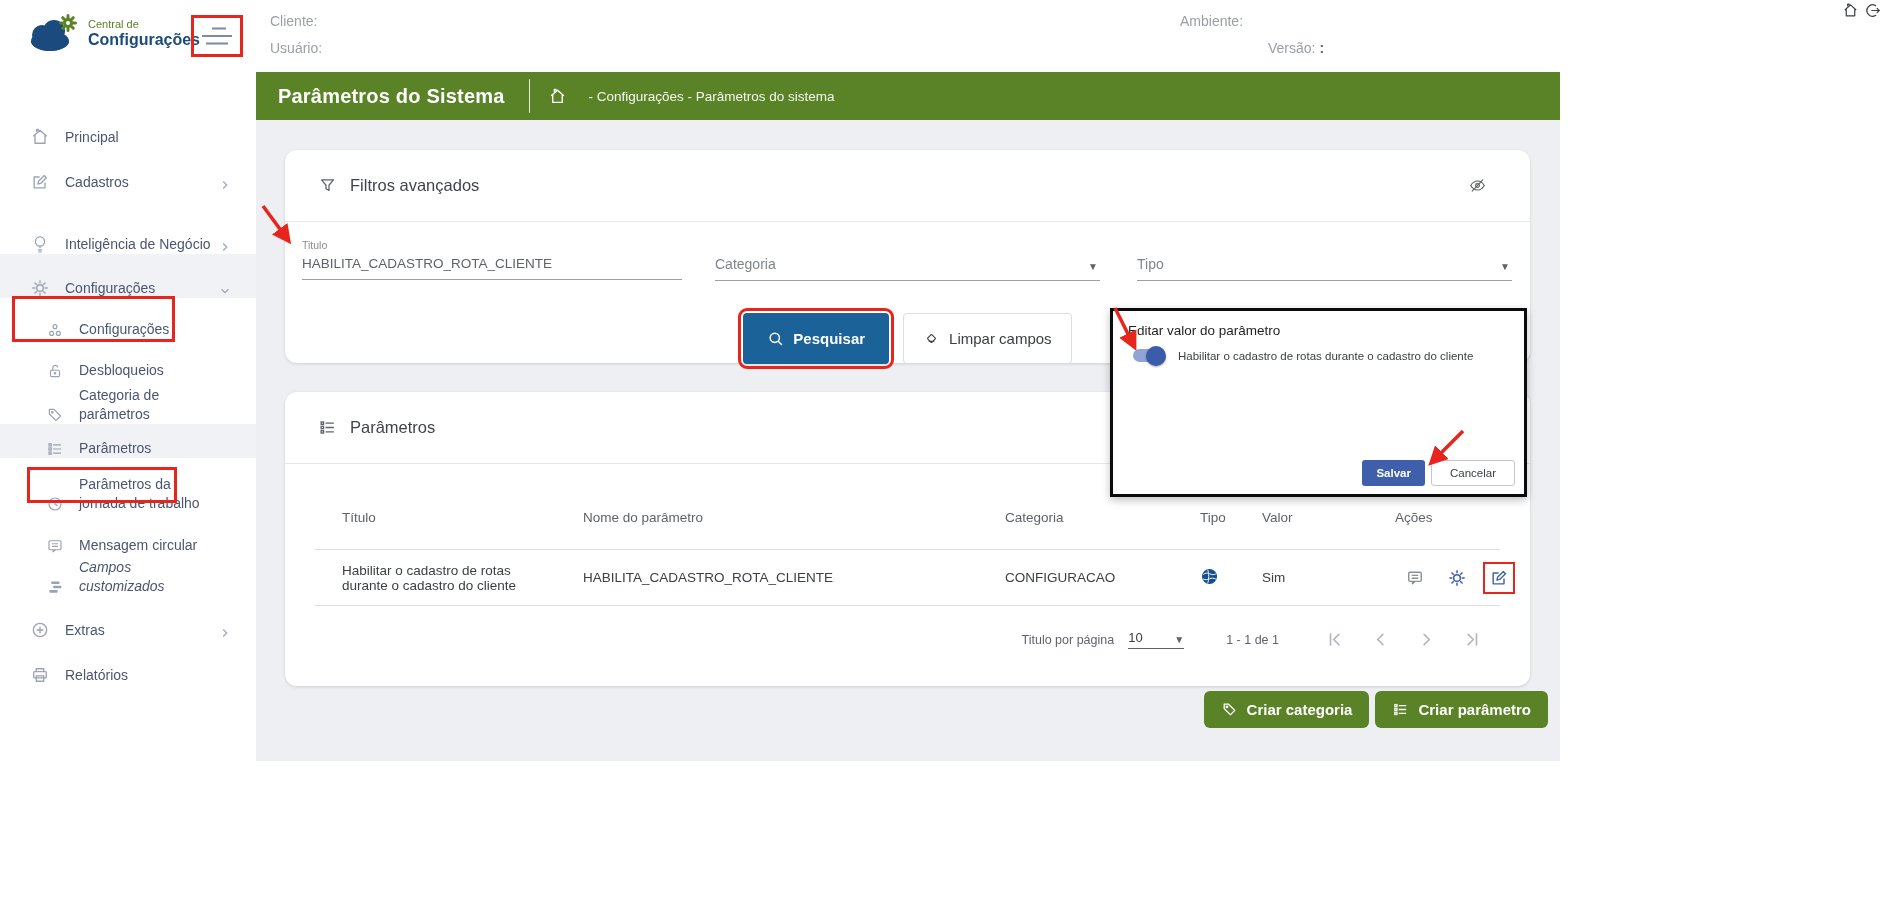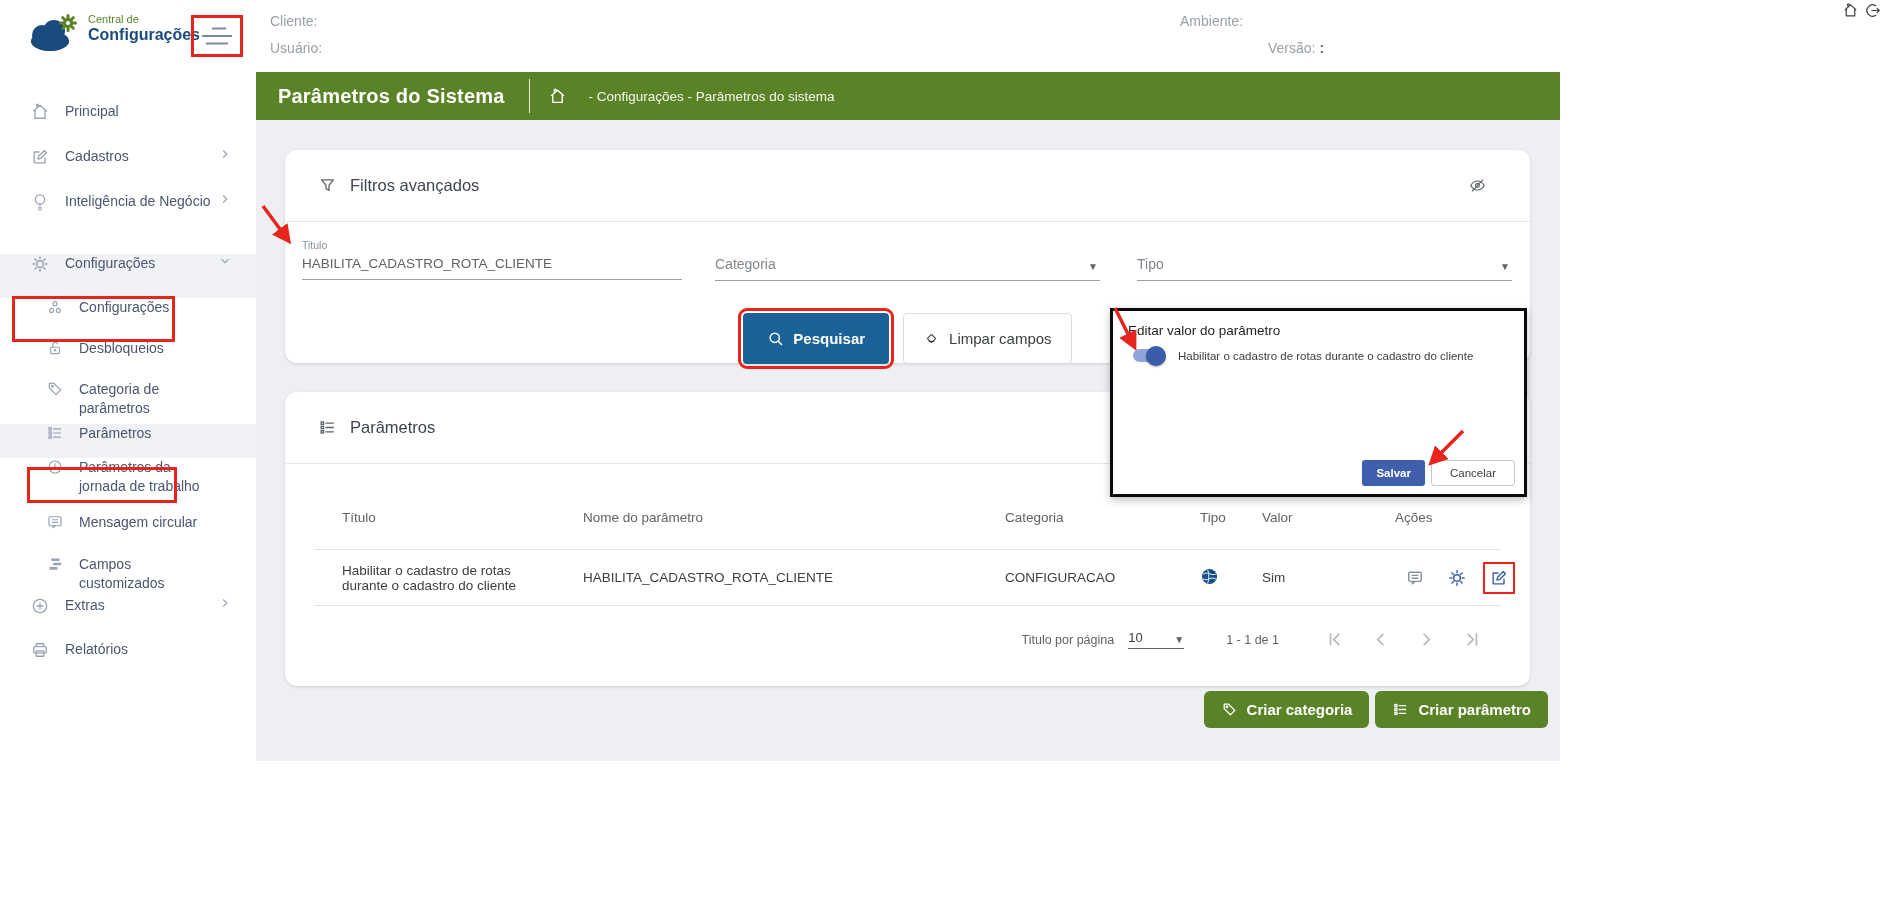--- a/index.html
+++ b/index.html
@@ -1,31 +1,31 @@
 <!DOCTYPE html>
 <html><head>
 <meta charset="utf-8">
 <style>
   * { box-sizing: border-box; margin: 0; padding: 0; }
   html,body { width:1899px; height:924px; background:#fff; font-family:"Liberation Sans", sans-serif; overflow:hidden; }
   .page { position:relative; width:1899px; height:924px; background:#fff; }
 
   
   .topbar { position:absolute; left:0; top:0; width:1899px; height:72px; background:#fff; z-index:5; }
-  .logo { position:absolute; left:26px; top:13px; display:flex; gap:8px; }
+  .logo { position:absolute; left:26px; top:13px; display:flex; align-items:center; gap:8px; }
   .logo-text1 { font-size:11px; color:#5a8328; line-height:13px; }
   .logo-text2 { font-size:16px; font-weight:800; color:#1b4a7e; line-height:18px; }
   .hamburger { position:absolute; left:200px; top:24px; width:34px; height:24px; outline:3px solid #e8251d; outline-offset:6px; color:#7d8aa0; cursor:pointer; }
   .top-label { position:absolute; font-size:14px; color:#9aa0a6; }
   .top-icons { position:absolute; right:18px; top:2px; display:flex; gap:5px; color:#3c4043; }
   .top-icons .ic { width:17px; height:17px; }
 
   
   .sidebar { position:absolute; left:0; top:72px; width:256px; height:689px; background:#fff; padding-top:30px; z-index:4; }
-  .sb-item { display:flex; align-items:flex-start; position:relative; padding-left:30px; padding-right:44px; color:#4a5670; font-size:14px; line-height:19px; cursor:pointer; }
+  .sb-item { display:flex; align-items:flex-end; position:relative; padding-left:30px; padding-right:44px; color:#4a5670; font-size:14px; line-height:19px; cursor:pointer; }
   .sb-item .ic { width:20px; height:20px; margin-right:15px; color:#9aa3b5; flex:0 0 20px; }
   .sb-sub { padding-left:46px; }
   .sb-sub .ic { width:18px; height:18px; flex:0 0 18px; }
   .sb-active { background:#f1f2f5; }
   .chev { position:absolute; right:24px; width:14px; height:14px; color:#9aa3b5; }
   .redbox { position:absolute; border:3px solid #e8251d; z-index:60; pointer-events:none; }
 
   
   .main { position:absolute; left:256px; top:72px; width:1304px; height:689px; }
   .titlebar { height:48px; background:#5a8328; display:flex; align-items:center; color:#fff; }
@@ -230,21 +230,21 @@
 
     <div class="sb-item sb-sub" style="height:42px;">
       <svg class="ic" viewBox="0 0 24 24" fill="none" stroke="currentColor" stroke-width="1.6" stroke-linejoin="round">
           <rect x="4" y="5" width="16" height="12" rx="1.5"></rect>
           <path d="M8 9h8M8 12.5h8"></path>
           <path d="M9.5 17v2.8L12.5 17"></path>
         </svg>
       <span>Mensagem circular</span>
     </div>
 
-    <div class="sb-item sb-sub" style="height:41px;">
+    <div class="sb-item sb-sub" style="height:41px;font-style:italic;">
       <svg class="ic" viewBox="0 0 24 24" fill="currentColor">
           <rect x="7" y="4.5" width="11" height="3.4" rx="1"></rect>
           <rect x="9.5" y="10.3" width="11" height="3.4" rx="1"></rect>
           <rect x="4.5" y="16.1" width="11" height="3.4" rx="1"></rect>
         </svg>
       <span>Campos customizados</span>
     </div>
 
     <div class="sb-item" style="height:44px;">
       <svg class="ic" viewBox="0 0 24 24" fill="none" stroke="currentColor" stroke-width="1.6" stroke-linecap="round">

